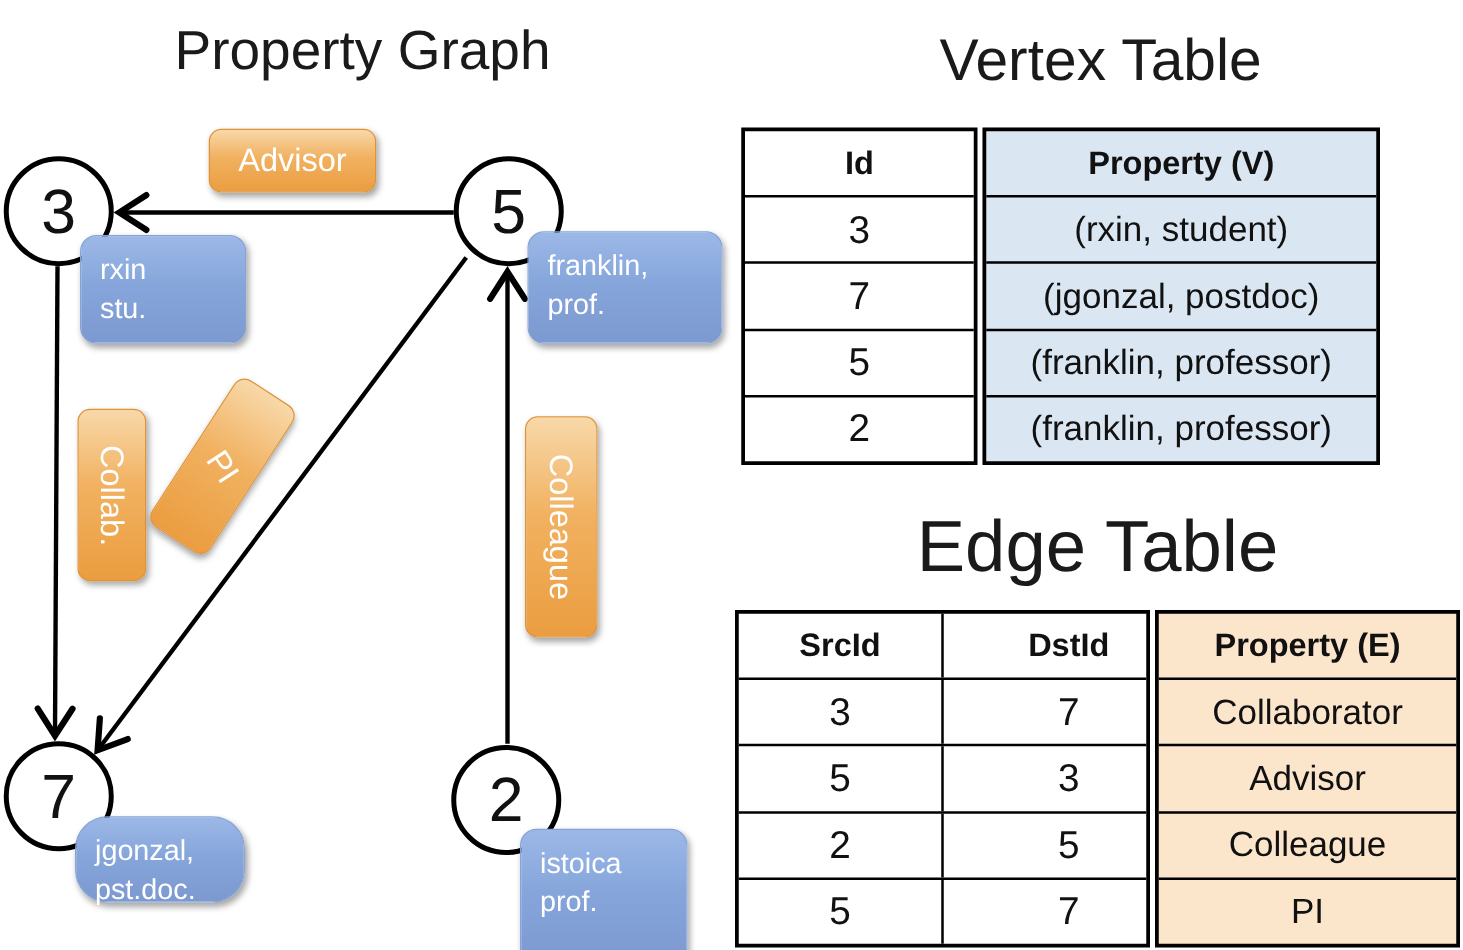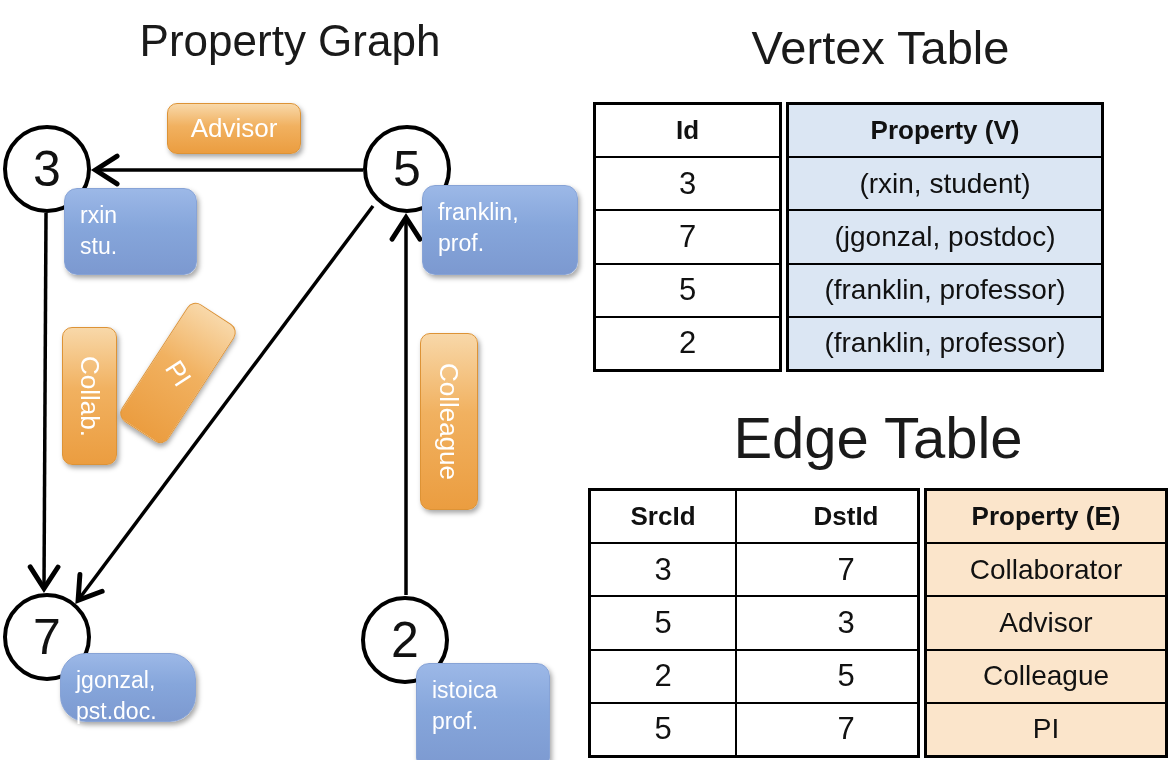--- a/index.html
+++ b/index.html
@@ -51,21 +51,21 @@
   
   .tbox{
     position:absolute;border:3px solid #000;box-sizing:border-box;
     display:flex;flex-direction:column;background:#fff;
   }
   .trow{flex:1;display:flex;align-items:center;justify-content:center;
     border-bottom:2px solid #000;font-size:28px;}
   .trow:last-child{border-bottom:none;}
   .trow.head{font-weight:bold;font-size:26px;}
   .tcell{height:100%;display:flex;align-items:center;justify-content:center;}
-  .c-src{width:144px;}
+  .c-src{width:162px;}
   .c-dst{flex:1;border-left:2px solid #000;padding-left:38px;}
   .fill-blue{background:#dbe6f3;}
   .fill-peach{background:#fbe5cb;}
   .num{font-size:31px;}
 </style>
 </head>
 <body>
 
 <div class="canvas">
 

